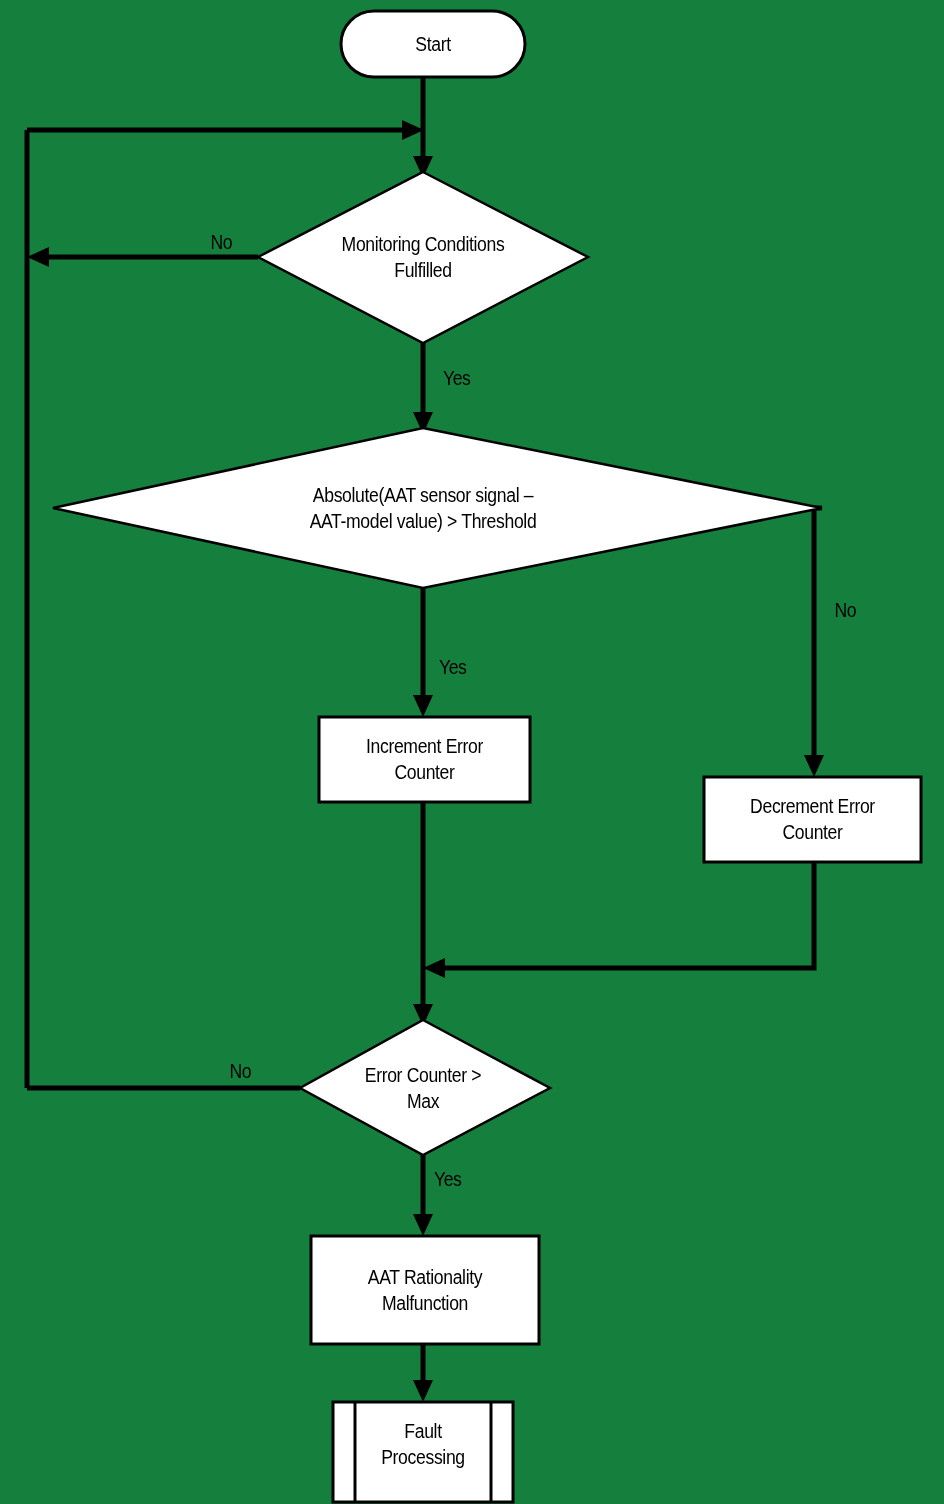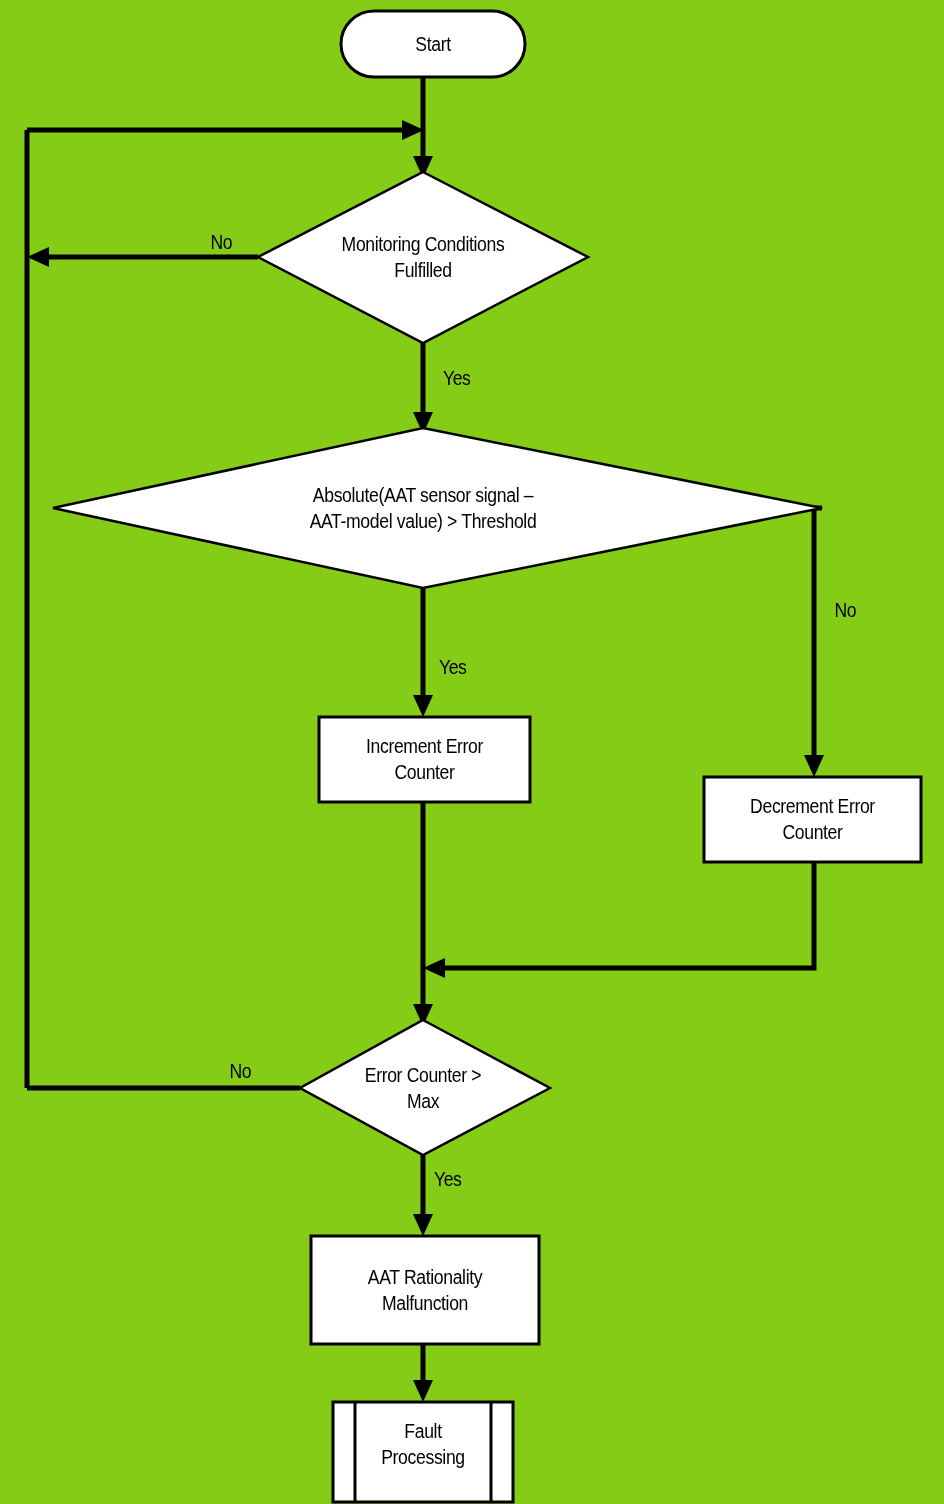--- a/index.html
+++ b/index.html
@@ -8,21 +8,21 @@
     padding: 0;
     background: #ffffff;
   }
   body {
     font-family: "Liberation Sans", "DejaVu Sans", sans-serif;
   }
   #canvas {
     position: relative;
     width: 944px;
     height: 1504px;
-    background: #84cc16;
+    background: #15803d;
     overflow: hidden;
   }
   svg.flow {
     position: absolute;
     left: 0;
     top: 0;
     width: 944px;
     height: 1504px;
   }
   .shape-stroke {

